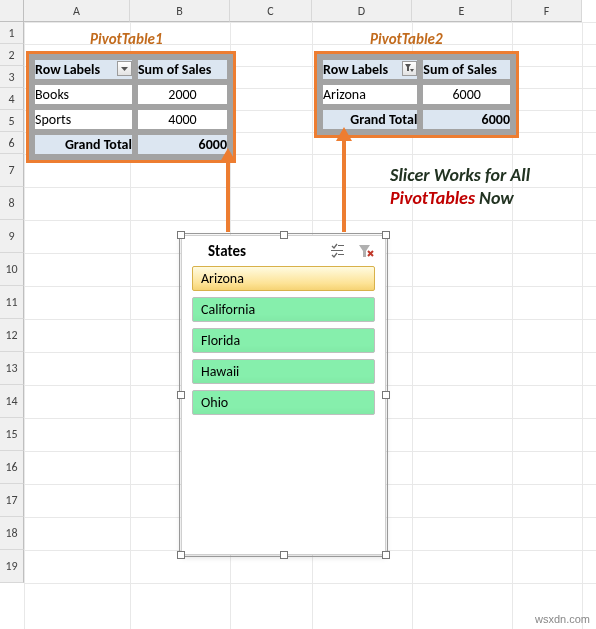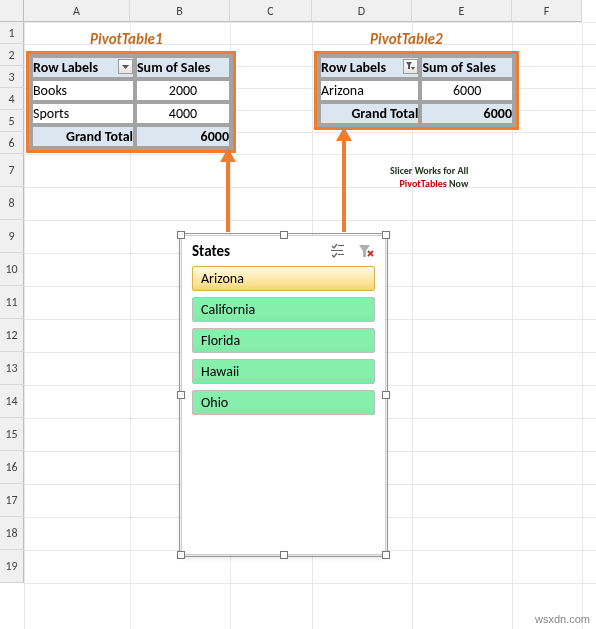--- a/index.html
+++ b/index.html
@@ -56,37 +56,37 @@
   .pt-title {
     position:absolute;
     font-style: italic;
     font-weight: bold;
     color: #c26b1d;
     font-size: 15px;
   }
   
   .annot {
     position:absolute;
+    font-style: italic;
     font-weight: bold;
-    font-size: 10px;
+    font-size: 18px;
     color: #223322;
     line-height: 1.3;
-    text-align: right;
   }
   .annot .red { color: #c00000; }
 
   
   .pivot {
     position:absolute;
     border: 3px solid #ed7d31;
     background:#fff;
   }
   .pivot table { border-collapse: collapse; width: 100%; }
   .pivot th, .pivot td {
-    border: 4px solid #a3a3a3;
+    border: 6px solid #a3a3a3;
     padding: 1px 0;
     font-size: 14px;
     height: 20px;
   }
   .pivot thead th {
     background: #dce6f1;
     font-weight: bold;
     text-align: left;
   }
   .pivot .gt td {
@@ -138,21 +138,21 @@
   .sel-handle {
     position:absolute;
     width:8px; height:8px;
     background:#fff;
     border:1px solid #777;
   }
   .slicer-header {
     display:flex;
     align-items:center;
     justify-content:space-between;
-    padding: 6px 10px 4px 10px;
+    padding: 6px 10px 4px 26px;
   }
   .slicer-title { font-weight:bold; font-size:15px; }
   .slicer-icons { display:flex; gap:10px; }
   .slicer-icon { width:18px; height:18px; display:flex; align-items:center; justify-content:center; }
   .slicer-items { padding: 2px 10px 10px 10px; }
   .slicer-item {
     border:1px solid #bfbfbf;
     border-radius:2px;
     padding:3px 8px;
     margin-bottom:6px;

